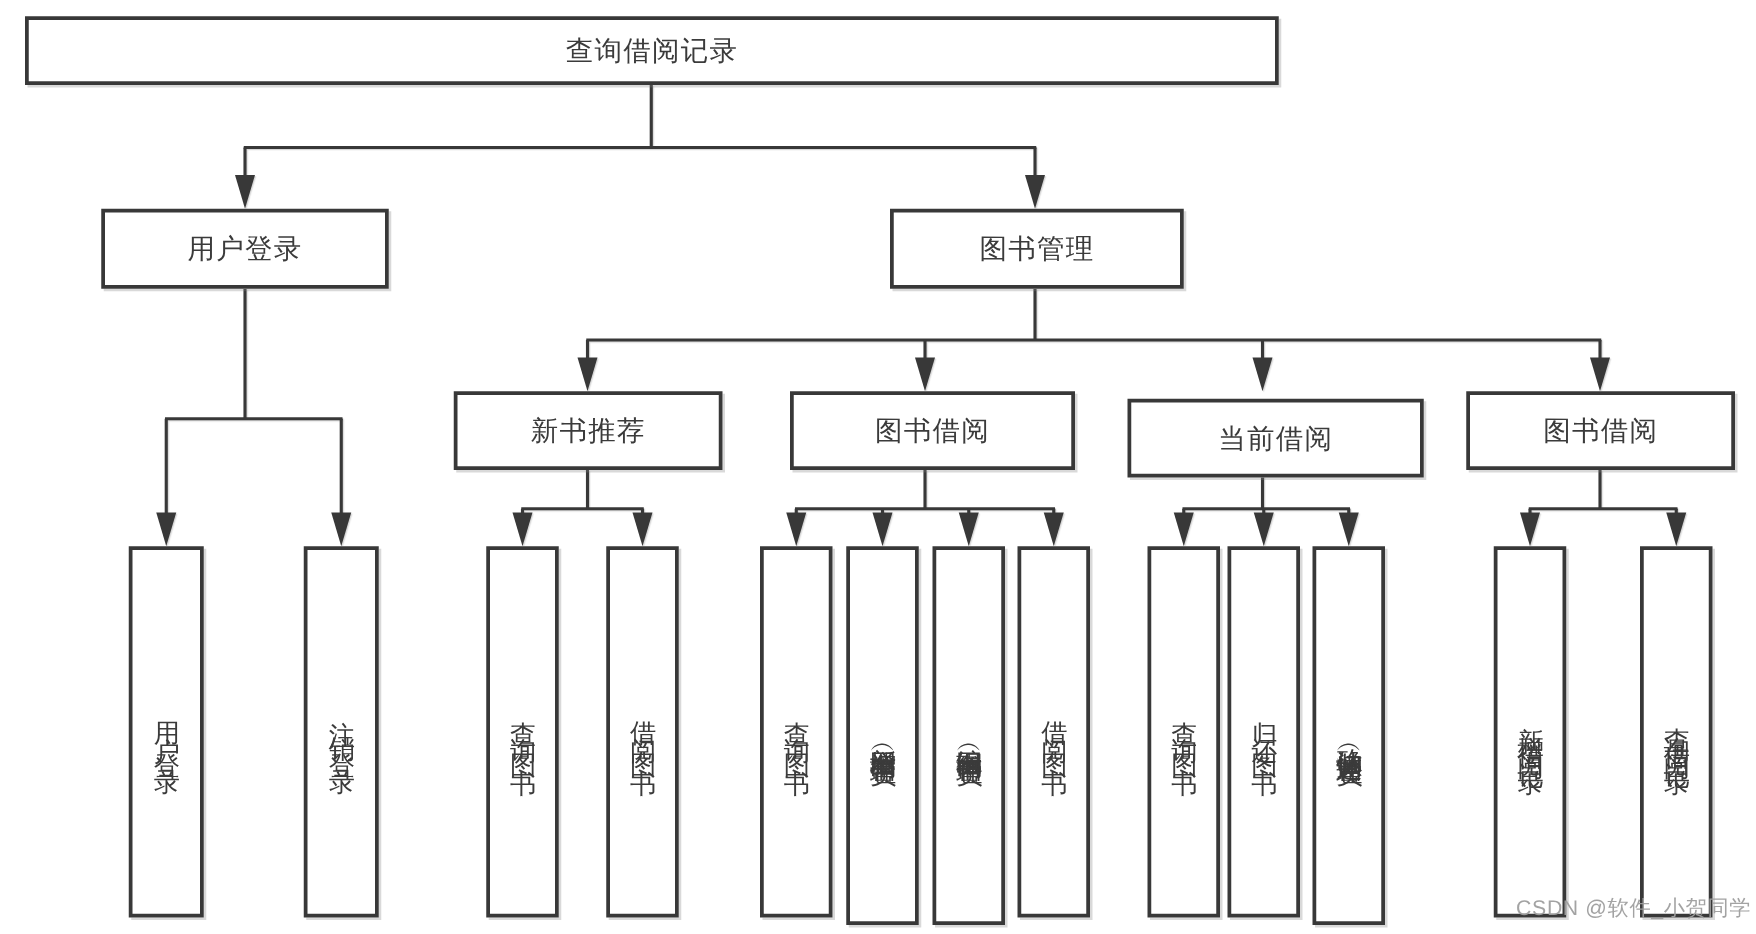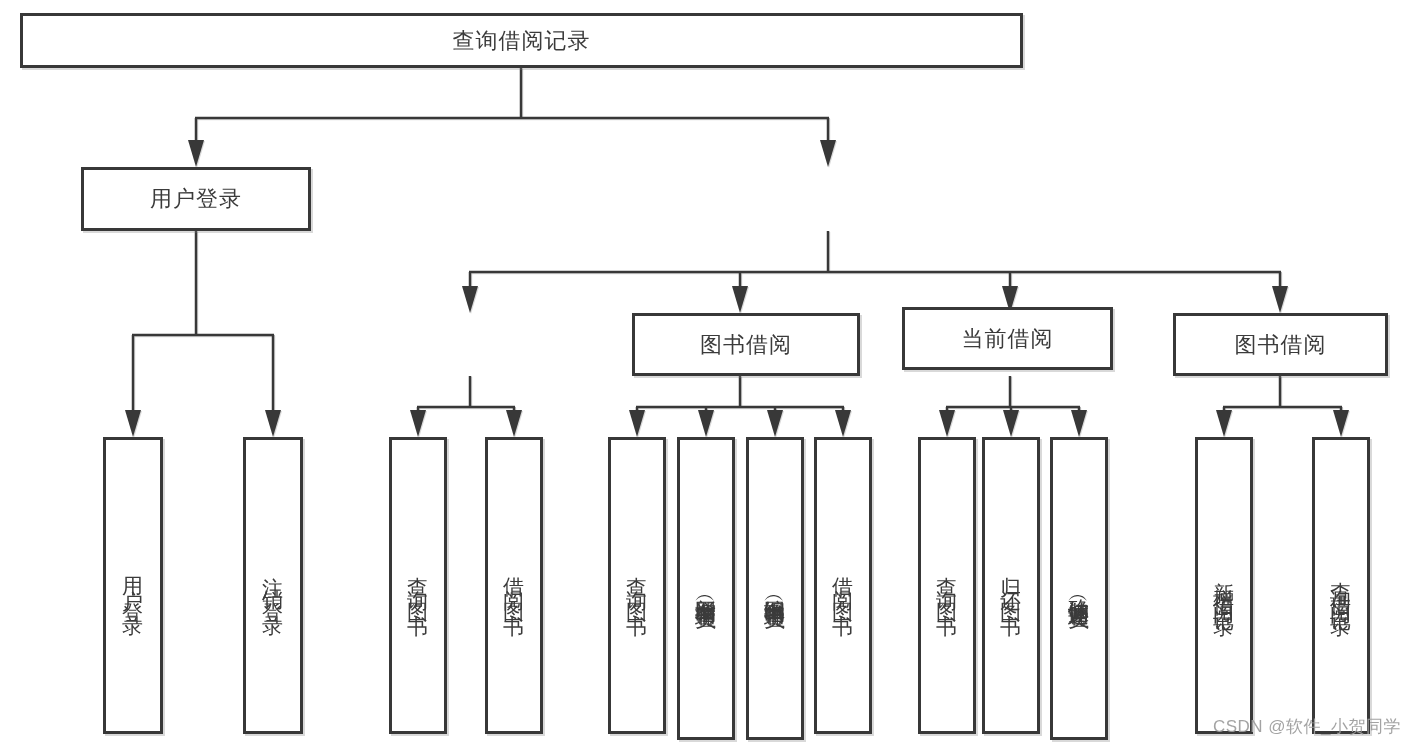--- a/index.html
+++ b/index.html
@@ -109,25 +109,31 @@
     </g>
   </svg>
 
   <div class="node h" style="left:20px;top:13px;width:1003px;height:55px">
     <span class="lbl">查询借阅记录</span>
   </div>
 
   <div class="node h" style="left:81px;top:167px;width:230px;height:64px">
     <span class="lbl">用户登录</span>
   </div>
+  <div class="node h" style="left:712px;top:167px;width:235px;height:64px">
+    <span class="lbl">图书管理</span>
+  </div>
 
+  <div class="node h" style="left:363px;top:313px;width:215px;height:63px">
+    <span class="lbl">新书推荐</span>
+  </div>
   <div class="node h" style="left:632px;top:313px;width:228px;height:63px">
     <span class="lbl">图书借阅</span>
   </div>
-  <div class="node h" style="left:902px;top:307px;width:211px;height:63px">
+  <div class="node h" style="left:902px;top:319px;width:237px;height:63px">
     <span class="lbl">当前借阅</span>
   </div>
   <div class="node h" style="left:1173px;top:313px;width:215px;height:63px">
     <span class="lbl">图书借阅</span>
   </div>
 
   <div class="node v" style="left:103px;top:437px;width:60px;height:297px">
     <span class="lbl ls4">用户登录</span>
   </div>
   <div class="node v" style="left:243px;top:437px;width:60px;height:297px">

